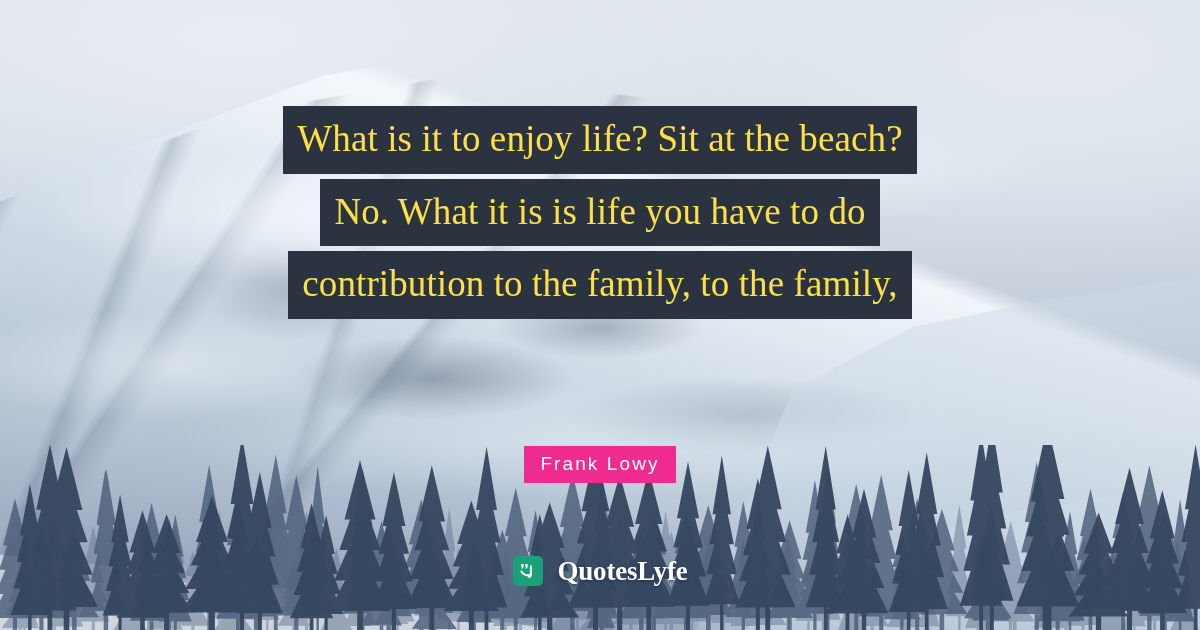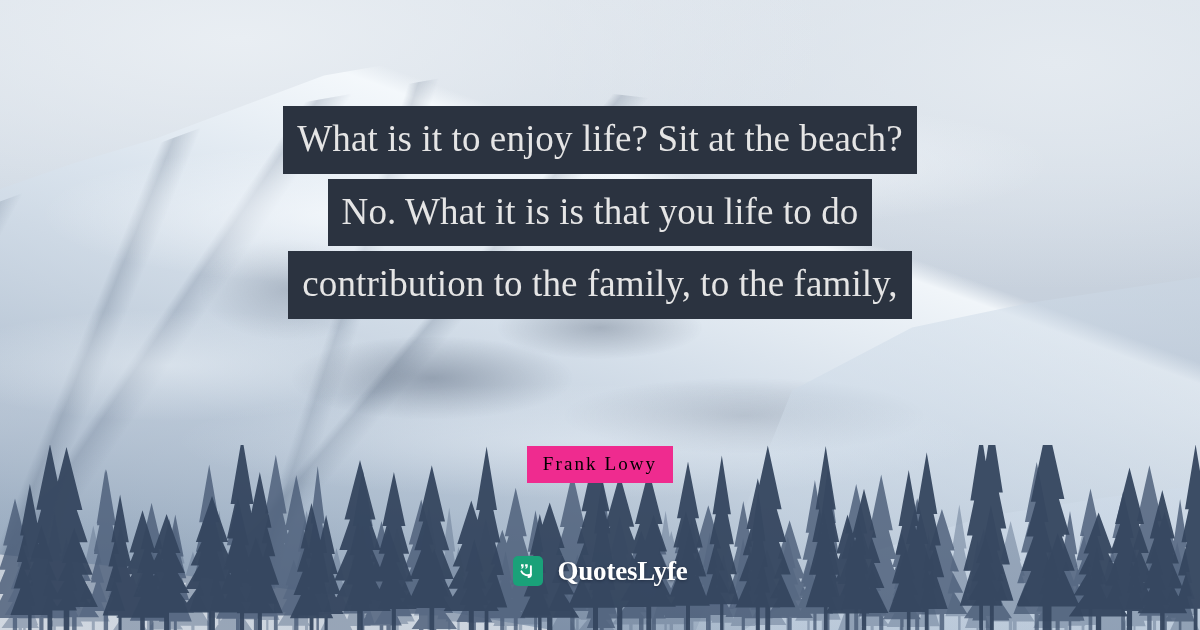--- a/index.html
+++ b/index.html
@@ -129,43 +129,43 @@
     text-align: center;
   }
   .quote-line-wrap {
     display: block;
     line-height: 0;
     margin-bottom: 5px;
   }
   .quote-line {
     display: inline-block;
     background: #2b3340;
-    color: #e5e5e5;
+    color: #fde047;
     font-family: "Liberation Serif", serif;
     font-size: 37px;
     line-height: 1.5;
     letter-spacing: 0.1px;
     padding: 5px 14px 7px 14px;
     white-space: nowrap;
   }
 
   
   #author-badge-wrap {
     position: absolute;
     top: 446px;
     left: 0;
     width: 1200px;
     text-align: center;
     line-height: 0;
   }
   #author-badge {
     display: inline-block;
     background: #ef2b8f;
-    color: #000000;
-    font-family: Liberation Serif, serif;
+    color: #ffffff;
+    font-family: Liberation Sans, sans-serif;
     font-size: 19px;
     line-height: 1.45;
     letter-spacing: 2.1px;
     padding: 4px 16px 5px 16px;
     white-space: nowrap;
   }
 
   
   #brand-logo {
     position: absolute;
@@ -225,21 +225,21 @@
     <g fill="#35465f">
         <path d="M10.4,170.0 L29.9,118.3 L49.4,170.0 Z M13.6,143.5 L29.9,91.9 L46.1,143.5 Z M16.9,117.1 L29.9,65.4 L42.9,117.1 Z M20.1,90.6 L29.9,39.0 L39.7,90.6 Z M28.1,193.18646151106805 L28.1,164.8 L31.6,164.8 L31.6,193.18646151106805 Z M23.0,165.4 L50.0,99.9 L76.9,165.4 Z M27.4,131.8 L50.0,66.3 L72.5,131.8 Z M31.9,98.2 L50.0,32.7 L68.0,98.2 Z M36.3,64.7 L50.0,-0.8 L63.6,64.7 Z M47.5,194.82394239166752 L47.5,158.8 L52.4,158.8 L52.4,194.82394239166752 Z M35.1,162.0 L66.5,98.9 L97.9,162.0 Z M40.3,129.7 L66.5,66.6 L92.7,129.7 Z M45.4,97.3 L66.5,34.3 L87.6,97.3 Z M50.6,65.0 L66.5,2.0 L82.4,65.0 Z M63.7,190.36846002563834 L63.7,155.7 L69.3,155.7 L69.3,190.36846002563834 Z M102.7,170.5 L120.1,122.8 L137.4,170.5 Z M105.6,146.1 L120.1,98.3 L134.6,146.1 Z M108.4,121.6 L120.1,73.9 L131.7,121.6 Z M111.3,97.2 L120.1,49.4 L128.8,97.2 Z M118.5,191.99652551440522 L118.5,165.8 L121.6,165.8 L121.6,191.99652551440522 Z M116.8,172.8 L142.5,130.4 L168.2,172.8 Z M121.1,151.0 L142.5,108.6 L163.9,151.0 Z M125.3,129.3 L142.5,86.9 L159.7,129.3 Z M129.5,107.6 L142.5,65.2 L155.5,107.6 Z M140.2,191.83642458636314 L140.2,168.5 L144.8,168.5 L144.8,191.83642458636314 Z M139.3,167.8 L166.6,128.9 L193.9,167.8 Z M143.8,147.9 L166.6,109.0 L189.4,147.9 Z M148.3,128.0 L166.6,89.1 L184.9,128.0 Z M152.8,108.0 L166.6,69.1 L180.4,108.0 Z M164.1,185.3235365008004 L164.1,163.9 L169.0,163.9 L169.0,185.3235365008004 Z M180.1,167.6 L212.0,121.6 L243.9,167.6 Z M185.4,144.0 L212.0,98.0 L238.6,144.0 Z M190.6,120.4 L212.0,74.5 L233.4,120.4 Z M195.9,96.9 L212.0,50.9 L228.1,96.9 Z M209.1,188.23888859711587 L209.1,163.0 L214.9,163.0 L214.9,188.23888859711587 Z M219.4,162.8 L242.1,95.3 L264.7,162.8 Z M223.2,128.2 L242.1,60.7 L260.9,128.2 Z M226.9,93.6 L242.1,26.1 L257.2,93.6 Z M230.6,59.0 L242.1,-8.5 L253.5,59.0 Z M240.0,193.2271024188958 L240.0,156.1 L244.1,156.1 L244.1,193.2271024188958 Z M236.8,168.2 L259.8,112.5 L282.9,168.2 Z M240.6,139.7 L259.8,84.0 L279.1,139.7 Z M244.4,111.2 L259.8,55.5 L275.3,111.2 Z M248.2,82.7 L259.8,27.1 L271.5,82.7 Z M257.8,193.17607661243528 L257.8,162.6 L261.9,162.6 L261.9,193.17607661243528 Z M289.9,173.2 L311.5,127.8 L333.2,173.2 Z M293.5,149.9 L311.5,104.6 L329.6,149.9 Z M297.0,126.7 L311.5,81.3 L326.0,126.7 Z M300.6,103.4 L311.5,58.0 L322.4,103.4 Z M309.6,193.62197891110554 L309.6,168.7 L313.5,168.7 L313.5,193.62197891110554 Z M308.7,169.1 L326.1,130.1 L343.5,169.1 Z M311.6,149.1 L326.1,110.1 L340.6,149.1 Z M314.5,129.1 L326.1,90.1 L337.8,129.1 Z M317.3,109.1 L326.1,70.1 L334.9,109.1 Z M324.5,186.7003659158945 L324.5,165.2 L327.7,165.2 L327.7,186.7003659158945 Z M329.2,166.0 L360.0,106.5 L390.8,166.0 Z M334.3,135.5 L360.0,76.1 L385.7,135.5 Z M339.4,105.1 L360.0,45.6 L380.6,105.1 Z M344.5,74.6 L360.0,15.1 L375.5,74.6 Z M357.2,192.7787894825451 L357.2,160.1 L362.8,160.1 L362.8,192.7787894825451 Z M371.1,164.1 L393.9,110.1 L416.7,164.1 Z M374.9,136.4 L393.9,82.4 L412.9,136.4 Z M378.6,108.7 L393.9,54.7 L409.1,108.7 Z M382.4,81.0 L393.9,27.0 L405.4,81.0 Z M391.8,188.3866028347984 L391.8,158.7 L395.9,158.7 L395.9,188.3866028347984 Z M405.7,162.9 L431.8,106.7 L457.9,162.9 Z M410.0,134.1 L431.8,77.9 L453.6,134.1 Z M414.3,105.3 L431.8,49.1 L449.3,105.3 Z M418.6,76.5 L431.8,20.3 L445.0,76.5 Z M429.5,188.24625526787713 L429.5,157.3 L434.2,157.3 L434.2,188.24625526787713 Z M443.6,166.1 L471.3,122.5 L499.0,166.1 Z M448.1,143.8 L471.3,100.2 L494.4,143.8 Z M452.7,121.4 L471.3,77.9 L489.8,121.4 Z M457.3,99.1 L471.3,55.5 L485.3,99.1 Z M468.8,185.70103355683386 L468.8,161.7 L473.8,161.7 L473.8,185.70103355683386 Z M465.9,162.5 L486.6,99.0 L507.3,162.5 Z M469.3,130.0 L486.6,66.5 L503.9,130.0 Z M472.7,97.4 L486.6,33.9 L500.4,97.4 Z M476.1,64.9 L486.6,1.4 L497.0,64.9 Z M484.7,191.1070734797977 L484.7,156.2 L488.4,156.2 L488.4,191.1070734797977 Z M520.6,172.4 L539.8,131.6 L559.0,172.4 Z M523.8,151.5 L539.8,110.7 L555.8,151.5 Z M527.0,130.6 L539.8,89.9 L552.7,130.6 Z M530.1,109.7 L539.8,69.0 L549.5,109.7 Z M538.1,190.71206233929843 L538.1,168.3 L541.5,168.3 L541.5,190.71206233929843 Z M520.2,172.7 L549.7,127.3 L579.2,172.7 Z M525.1,149.4 L549.7,104.0 L574.3,149.4 Z M530.0,126.2 L549.7,80.8 L569.4,126.2 Z M534.8,102.9 L549.7,57.5 L564.6,102.9 Z M547.1,193.08624336728826 L547.1,168.1 L552.4,168.1 L552.4,193.08624336728826 Z M567.7,162.7 L595.5,100.0 L623.3,162.7 Z M572.3,130.5 L595.5,67.8 L618.7,130.5 Z M576.9,98.4 L595.5,35.7 L614.1,98.4 Z M581.5,66.3 L595.5,3.6 L609.5,66.3 Z M593.0,190.89112812653184 L593.0,156.4 L598.0,156.4 L598.0,190.89112812653184 Z M590.8,162.1 L619.7,109.8 L648.5,162.1 Z M595.5,135.3 L619.7,83.1 L643.8,135.3 Z M600.3,108.5 L619.7,56.3 L639.0,108.5 Z M605.1,81.8 L619.7,29.5 L634.2,81.8 Z M617.1,185.6029041367583 L617.1,156.9 L622.3,156.9 L622.3,185.6029041367583 Z M621.6,161.7 L648.7,107.8 L675.9,161.7 Z M626.0,134.1 L648.7,80.2 L671.5,134.1 Z M630.5,106.5 L648.7,52.6 L667.0,106.5 Z M635.0,78.9 L648.7,25.0 L662.5,78.9 Z M646.3,185.97269371617585 L646.3,156.3 L651.2,156.3 L651.2,185.97269371617585 Z M666.1,160.8 L688.0,103.9 L709.9,160.8 Z M669.8,131.6 L688.0,74.7 L706.3,131.6 Z M673.4,102.5 L688.0,45.6 L702.7,102.5 Z M677.0,73.3 L688.0,16.4 L699.0,73.3 Z M686.0,186.38213991420344 L686.0,155.1 L690.0,155.1 L690.0,186.38213991420344 Z M703.6,159.3 L721.8,100.7 L739.9,159.3 Z M706.6,129.3 L721.8,70.6 L736.9,129.3 Z M709.6,99.2 L721.8,40.6 L733.9,99.2 Z M712.6,69.2 L721.8,10.5 L730.9,69.2 Z M720.1,185.70366973988712 L720.1,153.5 L723.4,153.5 L723.4,185.70366973988712 Z M735.4,162.4 L757.8,111.5 L780.2,162.4 Z M739.1,136.3 L757.8,85.4 L776.5,136.3 Z M742.8,110.2 L757.8,59.3 L772.8,110.2 Z M746.5,84.1 L757.8,33.2 L769.1,84.1 Z M755.8,185.34672245150432 L755.8,157.3 L759.8,157.3 L759.8,185.34672245150432 Z M740.3,162.3 L767.8,98.5 L795.3,162.3 Z M744.8,129.6 L767.8,65.9 L790.7,129.6 Z M749.3,97.0 L767.8,33.2 L786.2,97.0 Z M753.9,64.3 L767.8,0.6 L781.6,64.3 Z M765.3,190.9395488491282 L765.3,155.9 L770.2,155.9 L770.2,190.9395488491282 Z M805.7,162.2 L825.7,98.7 L845.7,162.2 Z M809.0,129.7 L825.7,66.2 L842.4,129.7 Z M812.3,97.1 L825.7,33.6 L839.1,97.1 Z M815.6,64.6 L825.7,1.1 L835.8,64.6 Z M823.9,190.81540290499106 L823.9,155.9 L827.5,155.9 L827.5,190.81540290499106 Z M825.7,168.5 L847.5,129.4 L869.2,168.5 Z M829.3,148.5 L847.5,109.4 L865.7,148.5 Z M832.9,128.4 L847.5,89.4 L862.1,128.4 Z M836.5,108.4 L847.5,69.4 L858.5,108.4 Z M845.5,186.06210362166166 L845.5,164.6 L849.4,164.6 L849.4,186.06210362166166 Z M839.7,168.1 L864.0,119.1 L888.4,168.1 Z M843.7,143.0 L864.0,94.0 L884.4,143.0 Z M847.7,117.9 L864.0,68.9 L880.4,117.9 Z M851.7,92.8 L864.0,43.8 L876.3,92.8 Z M861.9,190.1691296393983 L861.9,163.2 L866.2,163.2 L866.2,190.1691296393983 Z M888.8,167.1 L908.7,111.1 L928.7,167.1 Z M892.0,138.4 L908.7,82.5 L925.4,138.4 Z M895.3,109.7 L908.7,53.8 L922.1,109.7 Z M898.6,81.1 L908.7,25.1 L918.8,81.1 Z M906.9,192.22670482937247 L906.9,161.5 L910.5,161.5 L910.5,192.22670482937247 Z M905.8,163.9 L926.7,102.2 L947.7,163.9 Z M909.2,132.3 L926.7,70.5 L944.2,132.3 Z M912.7,100.6 L926.7,38.9 L940.8,100.6 Z M916.2,69.0 L926.7,7.2 L937.3,69.0 Z M924.8,191.73445963533595 L924.8,157.8 L928.6,157.8 L928.6,191.73445963533595 Z M959.8,160.8 L981.1,92.3 L1002.3,160.8 Z M963.4,125.7 L981.1,57.2 L998.8,125.7 Z M966.9,90.6 L981.1,22.0 L995.3,90.6 Z M970.4,55.4 L981.1,-13.1 L991.8,55.4 Z M979.2,191.62114483304322 L979.2,153.9 L983.0,153.9 L983.0,191.62114483304322 Z M970.1,155.7 L991.8,85.3 L1013.5,155.7 Z M973.7,119.6 L991.8,49.3 L1009.9,119.6 Z M977.3,83.6 L991.8,13.2 L1006.3,83.6 Z M980.9,47.5 L991.8,-22.8 L1002.8,47.5 Z M989.9,187.29944670340046 L989.9,148.6 L993.8,148.6 L993.8,187.29944670340046 Z M1016.7,160.5 L1045.1,93.1 L1073.6,160.5 Z M1021.4,125.9 L1045.1,58.5 L1068.9,125.9 Z M1026.1,91.4 L1045.1,23.9 L1064.2,91.4 Z M1030.8,56.8 L1045.1,-10.6 L1059.5,56.8 Z M1042.6,190.85730399470776 L1042.6,153.8 L1047.7,153.8 L1047.7,190.85730399470776 Z M1017.6,161.6 L1048.7,91.6 L1079.8,161.6 Z M1022.7,125.7 L1048.7,55.7 L1074.7,125.7 Z M1027.9,89.8 L1048.7,19.8 L1069.6,89.8 Z M1033.0,53.9 L1048.7,-16.0 L1064.4,53.9 Z M1045.9,193.04643033305183 L1045.9,154.6 L1051.5,154.6 L1051.5,193.04643033305183 Z M1068.8,171.5 L1098.6,130.6 L1128.3,171.5 Z M1073.7,150.5 L1098.6,109.6 L1123.4,150.5 Z M1078.6,129.5 L1098.6,88.6 L1118.5,129.5 Z M1083.5,108.5 L1098.6,67.6 L1113.6,108.5 Z M1095.9,189.9470761232078 L1095.9,167.4 L1101.2,167.4 L1101.2,189.9470761232078 Z M1100.9,165.9 L1129.5,109.4 L1158.2,165.9 Z M1105.6,136.9 L1129.5,80.4 L1153.4,136.9 Z M1110.3,108.0 L1129.5,51.4 L1148.7,108.0 Z M1115.1,79.0 L1129.5,22.4 L1144.0,79.0 Z M1127.0,191.38341462938115 L1127.0,160.3 L1132.1,160.3 L1132.1,191.38341462938115 Z M1137.6,168.3 L1162.3,119.7 L1187.1,168.3 Z M1141.7,143.4 L1162.3,94.8 L1183.0,143.4 Z M1145.7,118.5 L1162.3,70.0 L1178.9,118.5 Z M1149.8,93.6 L1162.3,45.1 L1174.8,93.6 Z M1160.1,190.15967209357768 L1160.1,163.4 L1164.6,163.4 L1164.6,190.15967209357768 Z M1174.5,163.7 L1195.6,98.9 L1216.8,163.7 Z M1178.0,130.5 L1195.6,65.8 L1213.3,130.5 Z M1181.5,97.3 L1195.6,32.6 L1209.8,97.3 Z M1185.0,64.2 L1195.6,-0.6 L1206.3,64.2 Z M1193.7,192.80611741589382 L1193.7,157.2 L1197.5,157.2 L1197.5,192.80611741589382 Z"></path>
       </g>
   </svg>
 
   <div id="quote-block">
     <div class="quote-line-wrap">
       <span class="quote-line">What is it to enjoy life? Sit at the beach?</span>
     </div>
     <div class="quote-line-wrap">
-      <span class="quote-line">No. What it is is that you life to do</span>
+      <span class="quote-line">No. What it is is life you have to do</span>
     </div>
     <div class="quote-line-wrap">
       <span class="quote-line">contribution to the family, to the family,</span>
     </div>
   </div>
 
   <div id="author-badge-wrap">
     <span id="author-badge">Frank Lowy</span>
   </div>
 

